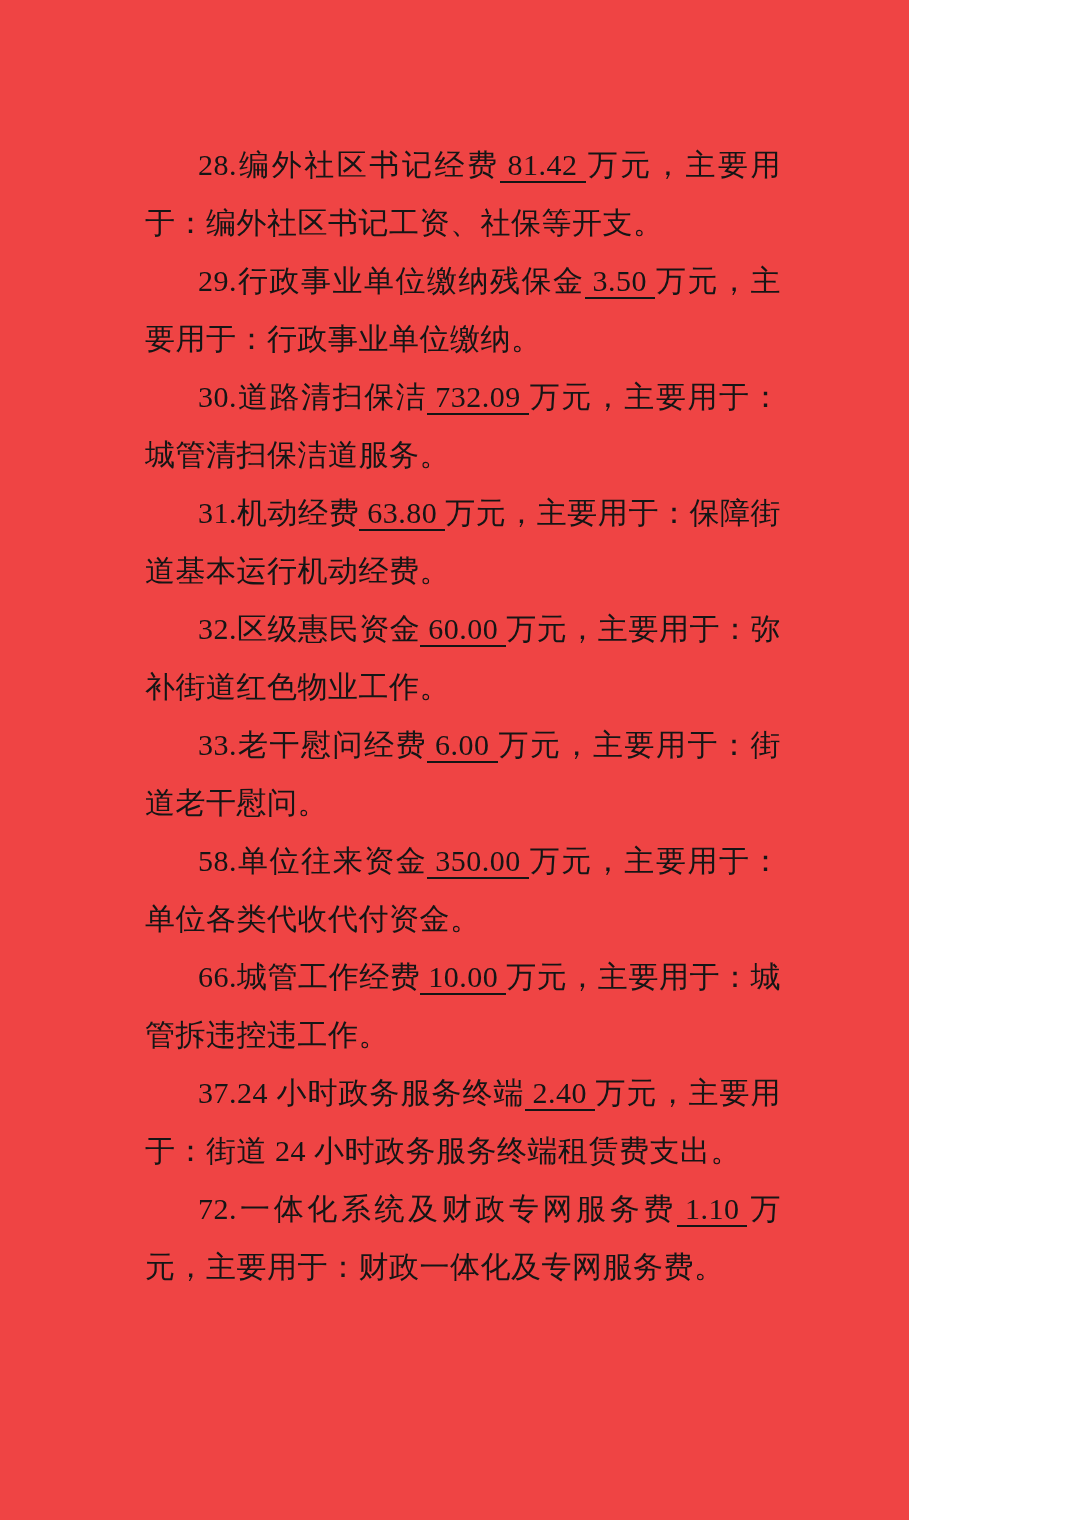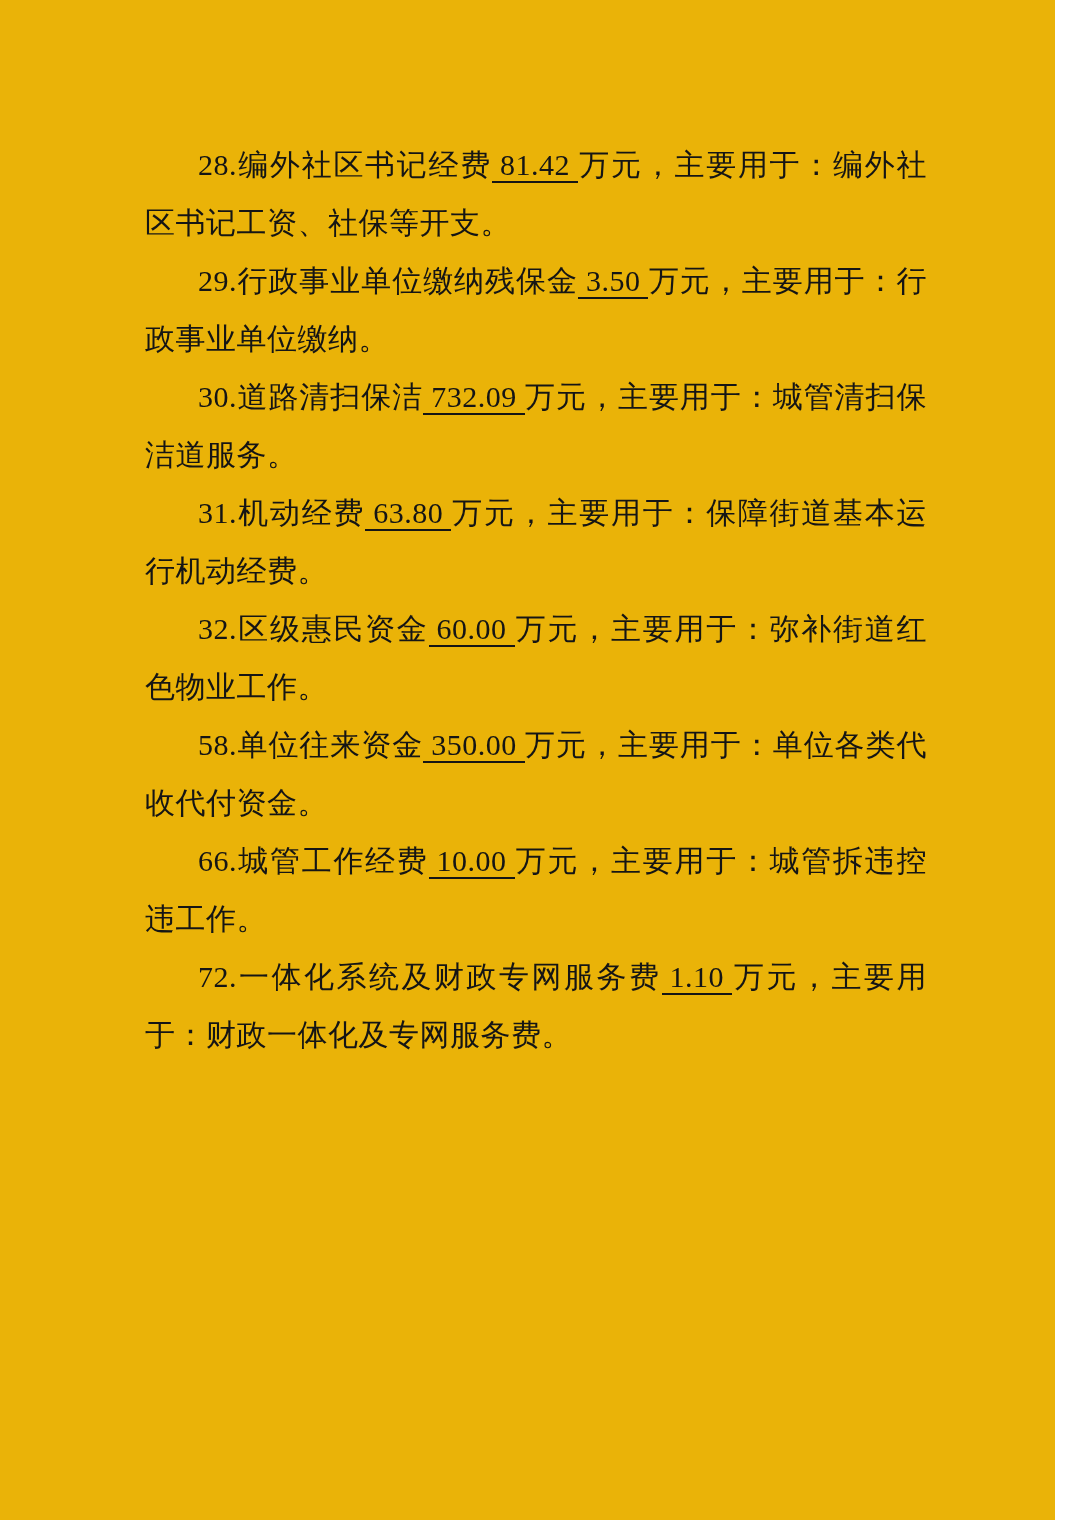--- a/index.html
+++ b/index.html
@@ -9,24 +9,24 @@
   }
   body {
     width: 1074px;
     height: 1520px;
     font-family: "Liberation Serif", "DejaVu Serif", serif;
     color: #151515;
     overflow: hidden;
   }
   .page {
     box-sizing: border-box;
-    width: 1055px;
+    width: 909px;
     height: 1520px;
     padding: 136px 128px 40px 145px;
-    background: #eab308;
+    background: #ef4444;
   }
   p.expense-item {
     margin: 0;
     padding: 0;
     font-size: 30px;
     line-height: 58px;
     text-align: justify;
     text-indent: 53px;
     letter-spacing: 0.5px;
     word-break: break-word;
@@ -45,22 +45,24 @@
   <p class="expense-item"><span>28.编外社区书记经费</span><span class="amount-underline">81.42</span><span>万元，主要用于：编外社区书记工资、社保等开支。</span></p>
 
   <p class="expense-item"><span>29.行政事业单位缴纳残保金</span><span class="amount-underline">3.50</span><span>万元，主要用于：行政事业单位缴纳。</span></p>
 
   <p class="expense-item"><span>30.道路清扫保洁</span><span class="amount-underline">732.09</span><span>万元，主要用于：城管清扫保洁道服务。</span></p>
 
   <p class="expense-item"><span>31.机动经费</span><span class="amount-underline">63.80</span><span>万元，主要用于：保障街道基本运行机动经费。</span></p>
 
   <p class="expense-item"><span>32.区级惠民资金</span><span class="amount-underline">60.00</span><span>万元，主要用于：弥补街道红色物业工作。</span></p>
 
+  <p class="expense-item"><span>33.老干慰问经费</span><span class="amount-underline">6.00</span><span>万元，主要用于：街道老干慰问。</span></p>
 
 
   <p class="expense-item"><span>58.单位往来资金</span><span class="amount-underline">350.00</span><span>万元，主要用于：单位各类代收代付资金。</span></p>
 
   <p class="expense-item"><span>66.城管工作经费</span><span class="amount-underline">10.00</span><span>万元，主要用于：城管拆违控违工作。</span></p>
 
+  <p class="expense-item"><span>37.24 小时政务服务终端</span><span class="amount-underline">2.40</span><span>万元，主要用于：街道 24 小时政务服务终端租赁费支出。</span></p>
 
   <p class="expense-item"><span>72.一体化系统及财政专网服务费</span><span class="amount-underline">1.10</span><span>万元，主要用于：财政一体化及专网服务费。</span></p>
 
 </div>
 
 </body></html>

